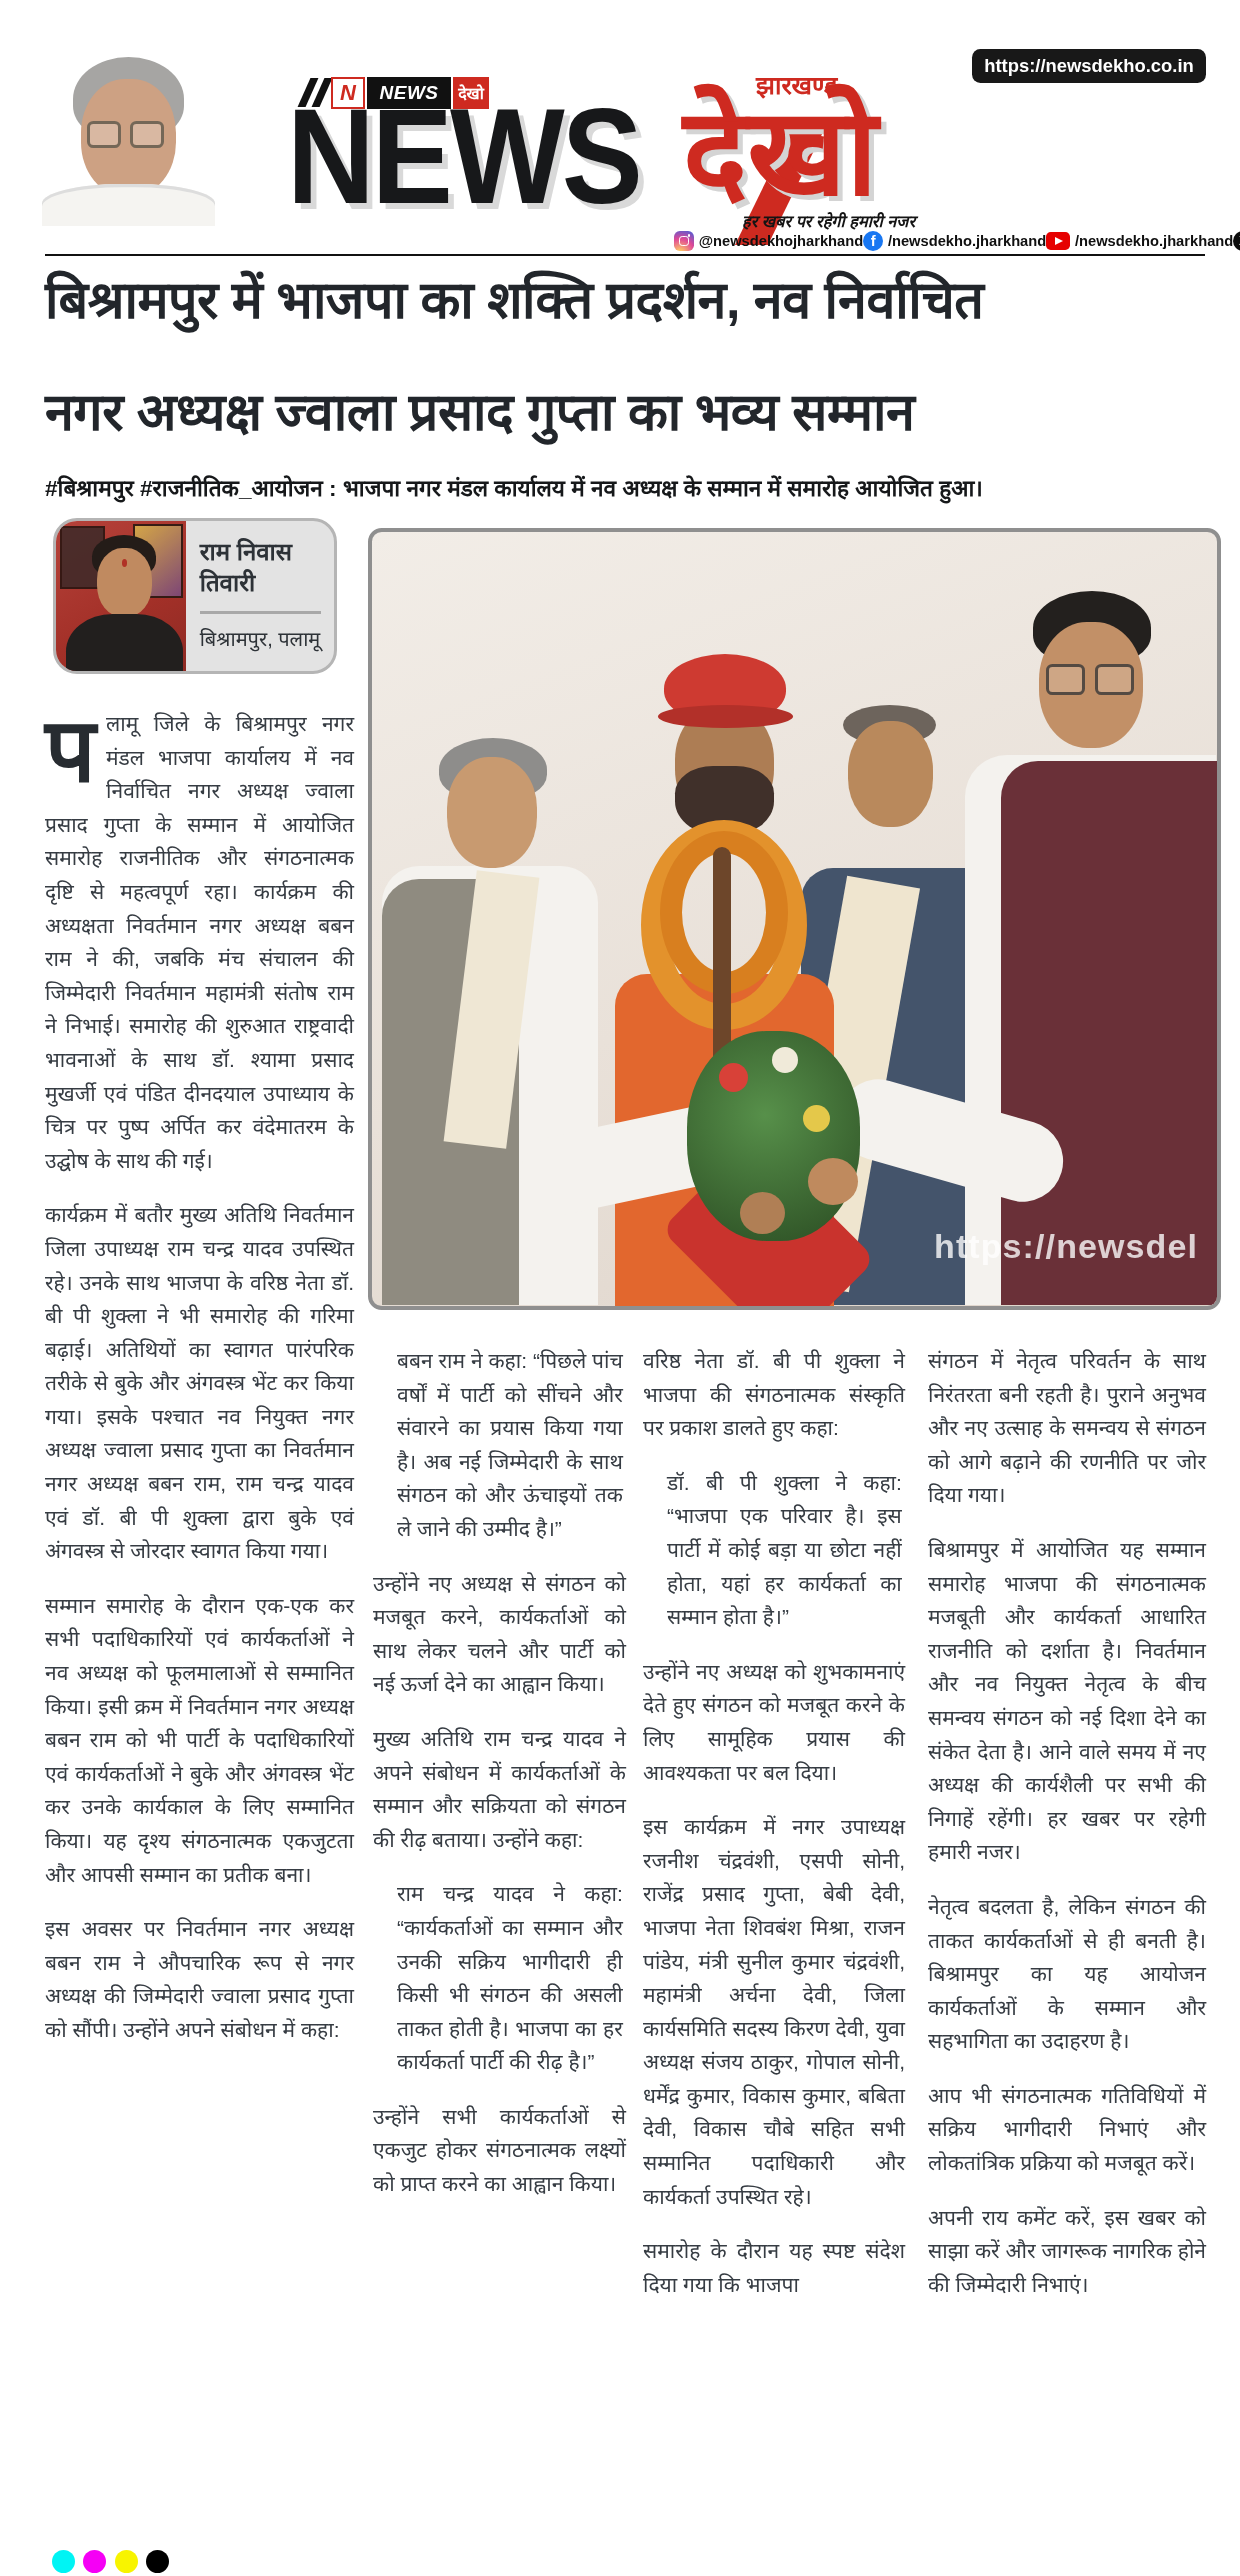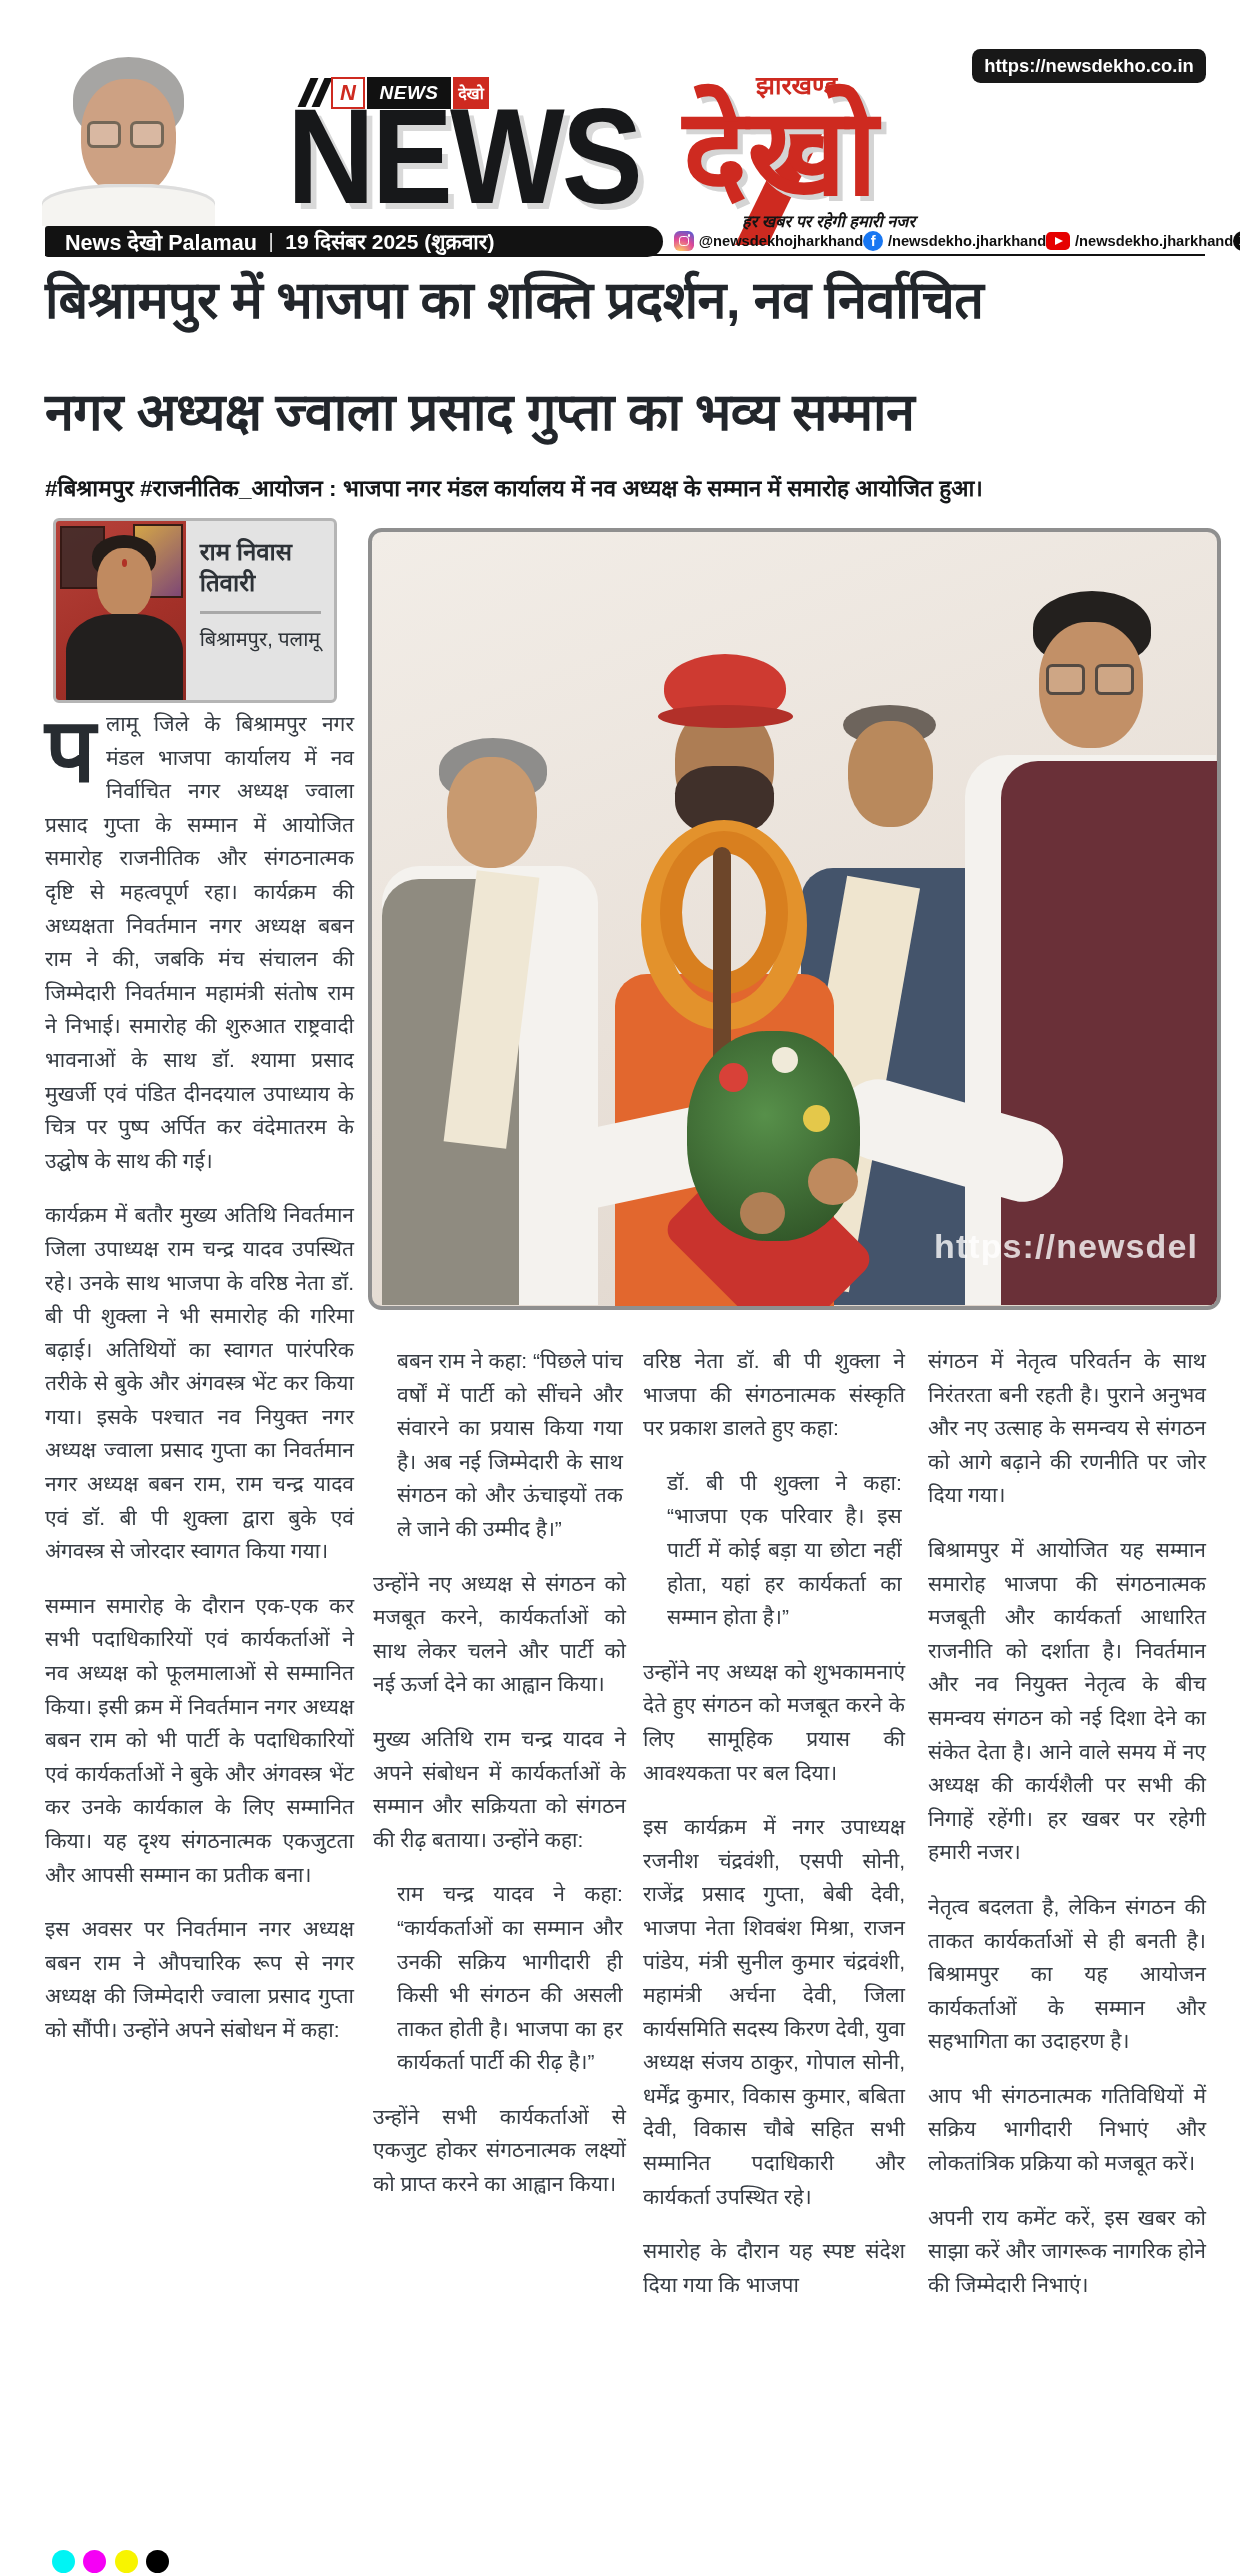--- a/index.html
+++ b/index.html
@@ -57,21 +57,21 @@
   .yt-tri{width:0;height:0;border-left:8px solid #fff;border-top:4.7px solid transparent;border-bottom:4.7px solid transparent;margin-left:1.6px}
   .ic-x{background:#0c0c0c;color:#fff;font-size:12.6px;font-weight:bold}
 
   
   .headline{position:absolute;left:45px;width:1178px;font-size:52px;font-weight:900;color:#22262b;white-space:nowrap;letter-spacing:-0.5px}
   #headline1{top:262px}
   #headline2{top:374px}
   #subhead{left:45px;top:472px;width:1178px;font-size:22.6px;font-weight:bold;color:#16181a;white-space:nowrap}
 
   
-  #author-card{left:53px;top:518px;width:284px;height:185px;border:3.2px solid #b5b5b5;border-radius:6px;overflow:hidden;display:flex;background:#e3e3e3}
+  #author-card{left:53px;top:518px;width:284px;height:156px;border:3.2px solid #b5b5b5;border-radius:24px;overflow:hidden;display:flex;background:#e3e3e3}
   #author-photo{flex:0 0 130px;position:relative;background:linear-gradient(150deg,#b6423a,#a33028 60%,#8e2a23);overflow:hidden}
   .ap-frame1{position:absolute;left:4.2px;top:5.3px;width:45px;height:63px;background:#3a2a28;border:2.6px solid #21130f;opacity:.85}
   .ap-frame2{position:absolute;right:3.2px;top:3.2px;width:50px;height:74px;background:linear-gradient(140deg,#d8b24a,#7a4a7e);border:2.6px solid #2a1a12;opacity:.9}
   .ap-hair{position:absolute;left:36px;top:13.7px;width:64px;height:43px;background:#241c18;border-radius:50% 50% 40% 40%}
   .ap-face{position:absolute;left:41px;top:27px;width:55px;height:69px;background:#c08a60;border-radius:46%}
   .ap-tilak{position:absolute;left:66px;top:38px;width:5.3px;height:8px;background:#b03226;border-radius:50%}
   .ap-body{position:absolute;left:9.5px;top:93px;width:117px;height:93px;background:#221f1e;border-radius:40% 40% 0 0}
   #author-info{flex:1;padding:16px 12.6px 12.6px 13.7px;display:flex;flex-direction:column}
   #author-name{font-size:24px;font-weight:bold;color:#2d3237;line-height:1.28}
   .a-div{width:100%;height:2.6px;background:#a8a8a8;margin:12.6px 0 11.6px 0}
@@ -152,25 +152,20 @@
   </div>
 
   <div class="abs" id="news-big">NEWS</div>
   <div class="abs" id="red-stroke"></div>
   <div class="abs" id="dekho-big">देखो</div>
   <div class="abs" id="state">झारखण्ड</div>
   <div class="abs" id="tagline">हर खबर पर रहेगी हमारी नजर</div>
   <div class="abs" id="url-badge">https://newsdekho.co.in</div>
 
   <div class="abs" id="rule"></div>
-  <div class="abs" id="bar">
-    <span class="bar-edition">News देखो Palamau</span>
-    <span class="bar-sep">|</span>
-    <span class="bar-date">19 दिसंबर 2025 (शुक्रवार)</span>
-  </div>
   <div class="abs" id="social">
     <span class="soc">
       <span class="ic ic-ig">
         <span class="ig-frame"></span>
         <span class="ig-dot"></span>
       </span>
       <span class="soc-handle">@newsdekhojharkhand</span>
     </span>
     <span class="soc">
       <span class="ic ic-fb">f</span>

